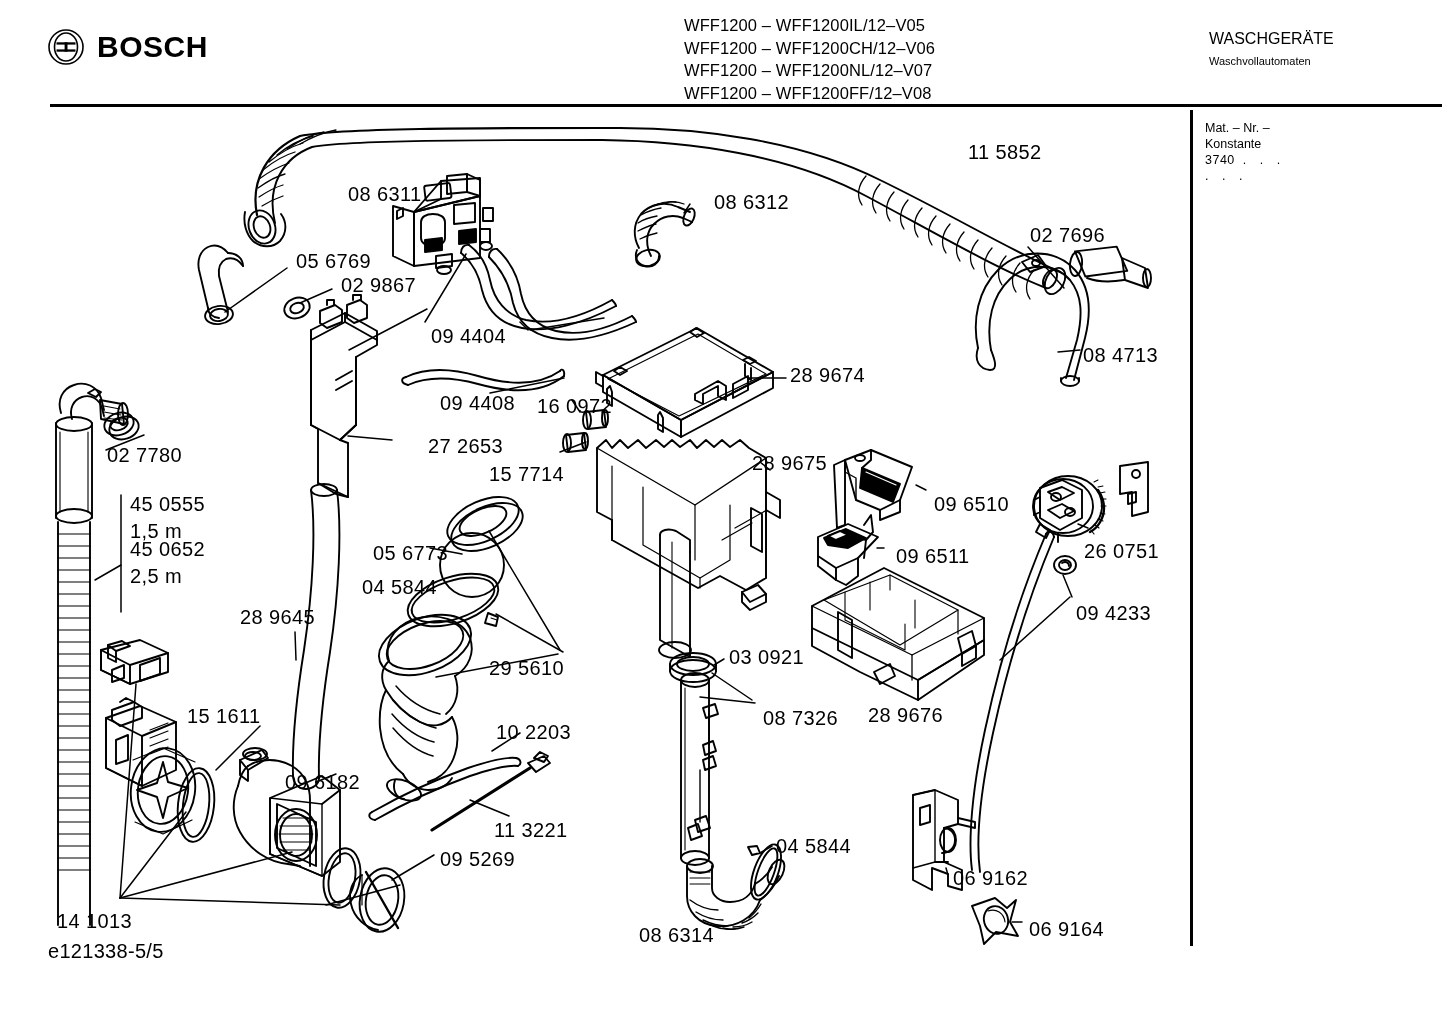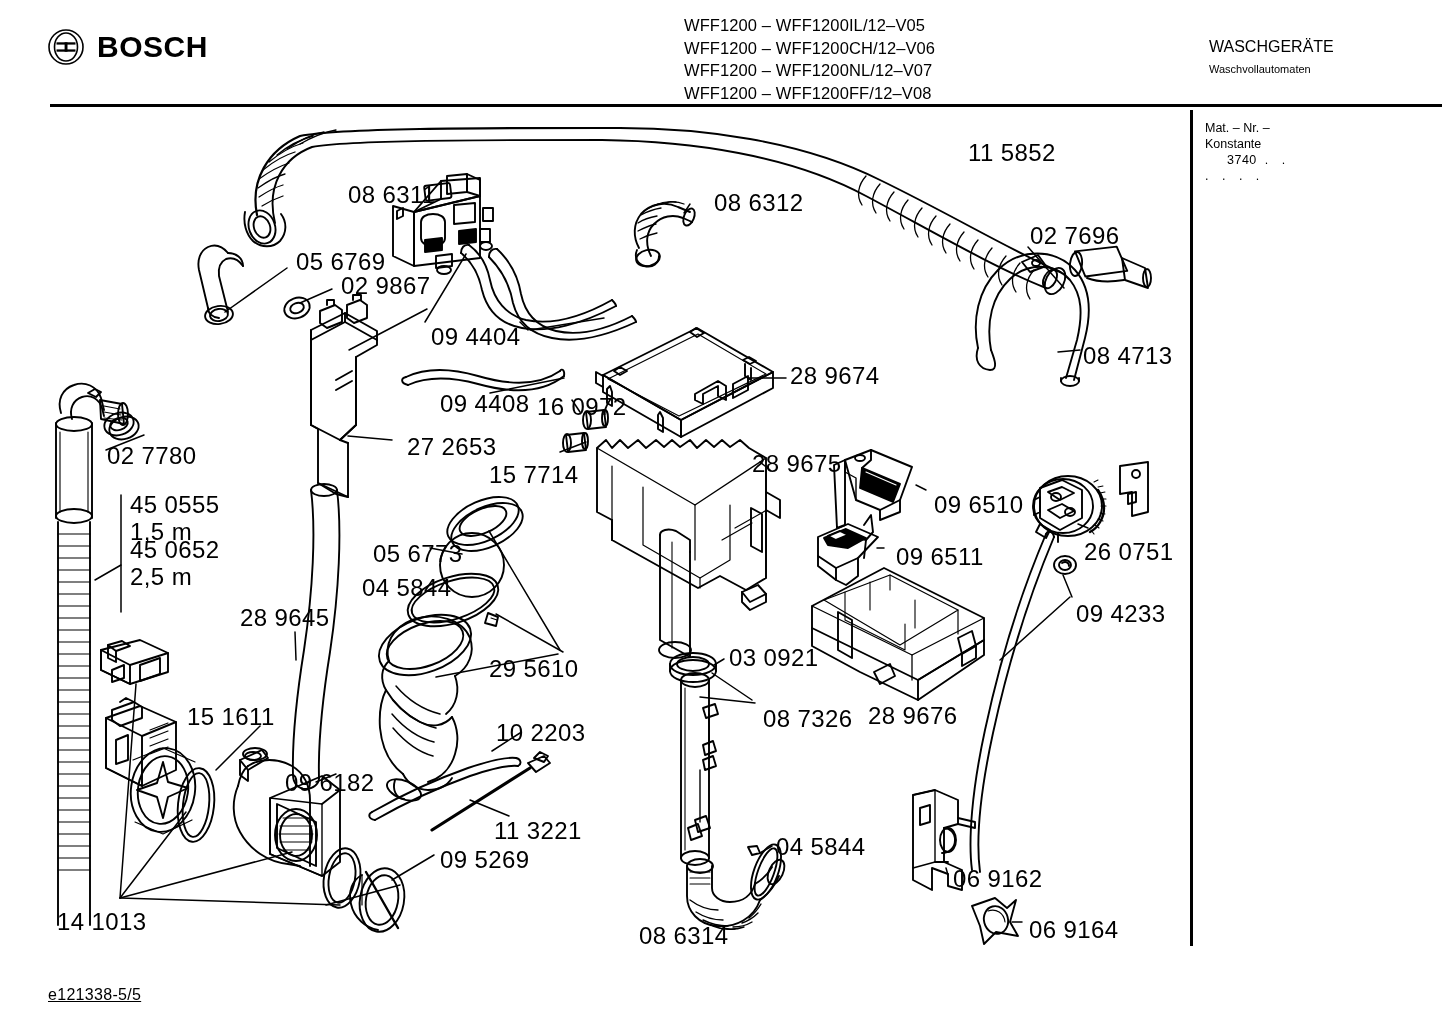--- a/index.html
+++ b/index.html
@@ -7,38 +7,38 @@
   #page{position:relative;width:1294px;height:1019px;background:#fff;}
 
   
   .bosch-logo{position:absolute;left:47px;top:28px;display:flex;align-items:center;}
   .bosch-mark{width:38px;height:38px;position:relative;}
   .bosch-word{font-weight:bold;font-size:30px;letter-spacing:0.5px;margin-left:12px;line-height:1;
               font-family:"Liberation Sans",sans-serif;}
   .model-col{position:absolute;font-size:16.5px;line-height:22.5px;letter-spacing:.1px;white-space:pre;}
   #model-col-1{left:291px;top:14px;}
   #model-col-2{left:640px;top:14px;margin-left:44px;}
-  .dept{position:absolute;left:1209px;top:28px;font-size:16px;line-height:22px;margin-top:8px;}
+  .dept{position:absolute;left:1209px;top:28px;font-size:16px;line-height:22px;}
   .dept .l2{font-size:11px;}
 
   .hrule{position:absolute;left:50px;top:104px;width:1392px;height:0;border-top:3px solid #000;}
 
   
   .vline{position:absolute;left:1190px;top:110px;width:0;height:836px;border-left:3px solid #000;}
   .mat-block{position:absolute;left:1205px;top:120px;font-size:12.5px;line-height:16px;}
-  .mat-num{margin-left:22px;letter-spacing:.5px;text-align:right;}
+  .mat-num{letter-spacing:.5px;text-align:right;}
   .mat-dots{letter-spacing:5px;margin-left:8px;}
 
-  .footer{position:absolute;left:48px;top:986px;font-size:16px;letter-spacing:.3px;text-decoration:underline;}
+  .footer{position:absolute;left:48px;top:940px;font-size:20px;letter-spacing:.3px;}
 
   
   #art{position:absolute;left:0;top:0;width:1442px;height:1019px;}
 
   
-  .pn{position:absolute;font-size:24px;letter-spacing:.4px;white-space:pre;line-height:21px;}
+  .pn{position:absolute;font-size:20px;letter-spacing:.4px;white-space:pre;line-height:21px;}
 </style>
 </head>
 <body>
 
 <div id="page">
 
   <div class="bosch-logo">
     <span class="bosch-mark">
       <svg width="38" height="38" viewBox="0 0 38 38">
         <circle cx="19" cy="19" r="17" fill="none" stroke="#000" stroke-width="1.6"></circle>
@@ -608,21 +608,21 @@
   <div class="pn" style="left:968px;top:142px">11 5852</div>
   <div class="pn" style="left:296px;top:251px">05 6769</div>
   <div class="pn" style="left:1030px;top:225px">02 7696</div>
   <div class="pn" style="left:341px;top:275px">02 9867</div>
   <div class="pn" style="left:431px;top:326px">09 4404</div>
   <div class="pn" style="left:1083px;top:345px">08 4713</div>
   <div class="pn" style="left:790px;top:365px">28 9674</div>
   <div class="pn" style="left:440px;top:393px">09 4408</div>
   <div class="pn" style="left:537px;top:396px">16 0972</div>
   <div class="pn" style="left:107px;top:445px">02 7780</div>
-  <div class="pn" style="left:407px;top:436px">27 2653</div>
+  <div class="pn" style="left:428px;top:436px">27 2653</div>
   <div class="pn" style="left:489px;top:464px">15 7714</div>
   <div class="pn" style="left:752px;top:453px">28 9675</div>
   <div class="pn" style="left:934px;top:494px">09 6510</div>
   <div class="pn" style="left:1084px;top:541px">26 0751</div>
   <div class="pn" style="left:130px;top:494px">45 0555</div>
   <div class="pn" style="left:130px;top:521px">1,5 m</div>
   <div class="pn" style="left:130px;top:539px">45 0652</div>
   <div class="pn" style="left:130px;top:566px">2,5 m</div>
   <div class="pn" style="left:373px;top:543px">05 6773</div>
   <div class="pn" style="left:896px;top:546px">09 6511</div>

